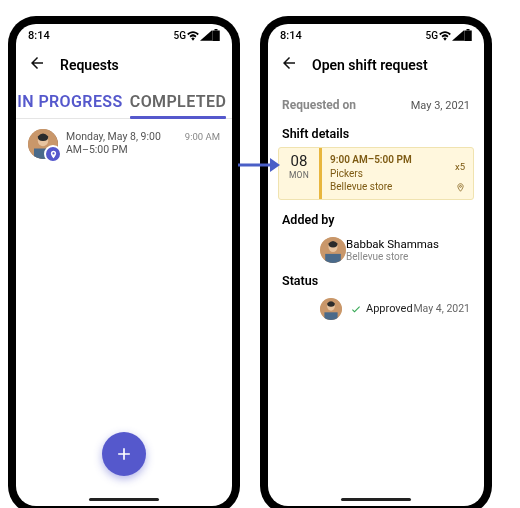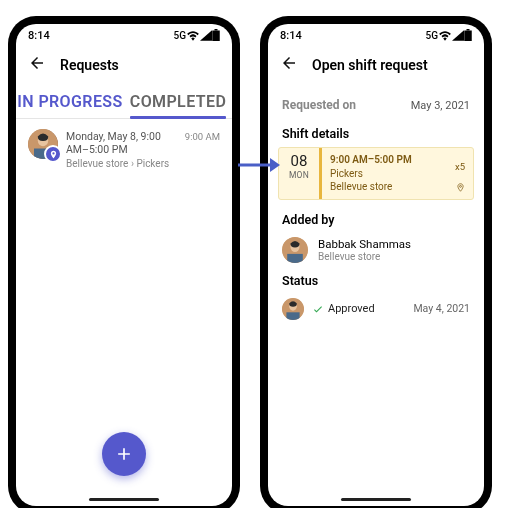--- a/index.html
+++ b/index.html
@@ -150,21 +150,21 @@
     flex: 1;
     border-left: 3px solid #e8b63e;
     padding: 5px 8px;
     position: relative;
   }
   .shift-line { font-size: 10px; color: #7d5a12; line-height: 1.35; }
   .shift-line.bold { font-weight: 600; }
   .shift-right { position:absolute; right:8px; top:13px; font-size:9.5px; color:#7d5a12; text-align:right; }
   .shift-right .pin { margin-top: 10px; text-align:right; }
   .added-row, .status-row {
-    display:flex; align-items:center; gap:10px; padding: 6px 14px 2px;
+    display:flex; align-items:center; padding: 6px 14px 2px; margin-left: 38px;
   }
   .small-avatar { width:26px; height:26px; border-radius:50%; overflow:hidden; background:#d2a679; }
   .small-avatar svg { width:26px; height:26px; }
   .added-name { font-size: 11.5px; }
   .added-sub { font-size: 10px; color:#888; }
   .status-row { justify-content: space-between; }
   .status-left { display:flex; align-items:center; gap:8px; }
   .tiny-avatar { width:22px; height:22px; border-radius:50%; overflow:hidden; background:#d2a679; }
   .tiny-avatar svg{width:22px;height:22px;}
   .status-text { font-size: 11px; color:#222; display:flex; align-items:center; gap:4px;}
@@ -220,25 +220,20 @@
               </svg>
           </div>
           <div class="avatar-badge">
             <svg viewBox="0 0 24 24">
                 <path d="M12 2C8 2 5 5 5 9c0 5 7 13 7 13s7-8 7-13c0-4-3-7-7-7zm0 10a3 3 0 110-6 3 3 0 010 6z" fill="#fff"></path>
               </svg>
           </div>
         </div>
         <div class="req-body">
           <div class="req-sub">Monday, May 8, 9:00 AM–5:00 PM</div>
-          <div class="req-meta">
-            <span>Bellevue store</span>
-            <span class="chev"> › </span>
-            <span>Pickers</span>
-          </div>
         </div>
         <div class="req-time">9:00 AM</div>
       </div>
 
       <div class="fab">
         <svg width="20" height="20" viewBox="0 0 24 24">
             <path d="M11 5h2v6h6v2h-6v6h-2v-6H5v-2h6z" fill="#fff"></path>
           </svg>
       </div>
       <div class="nav-handle"></div>

